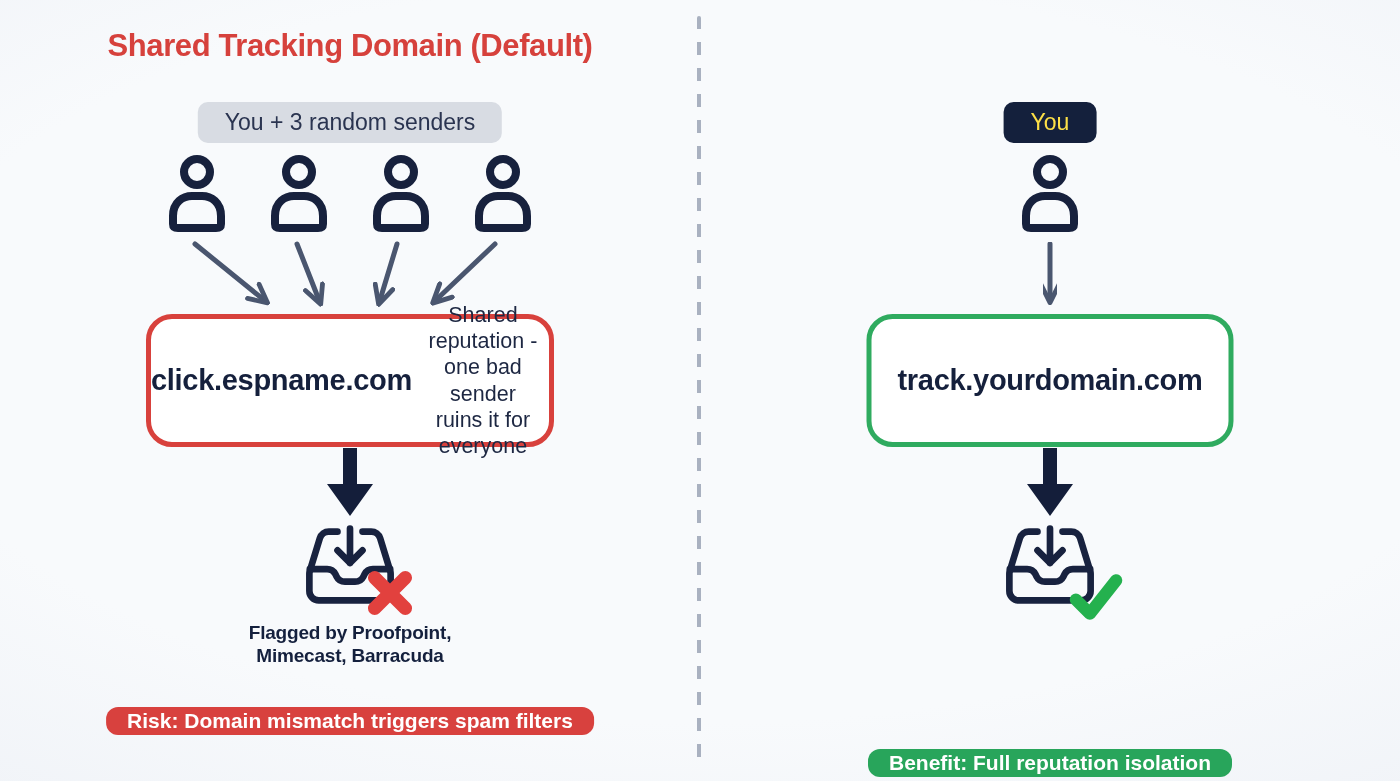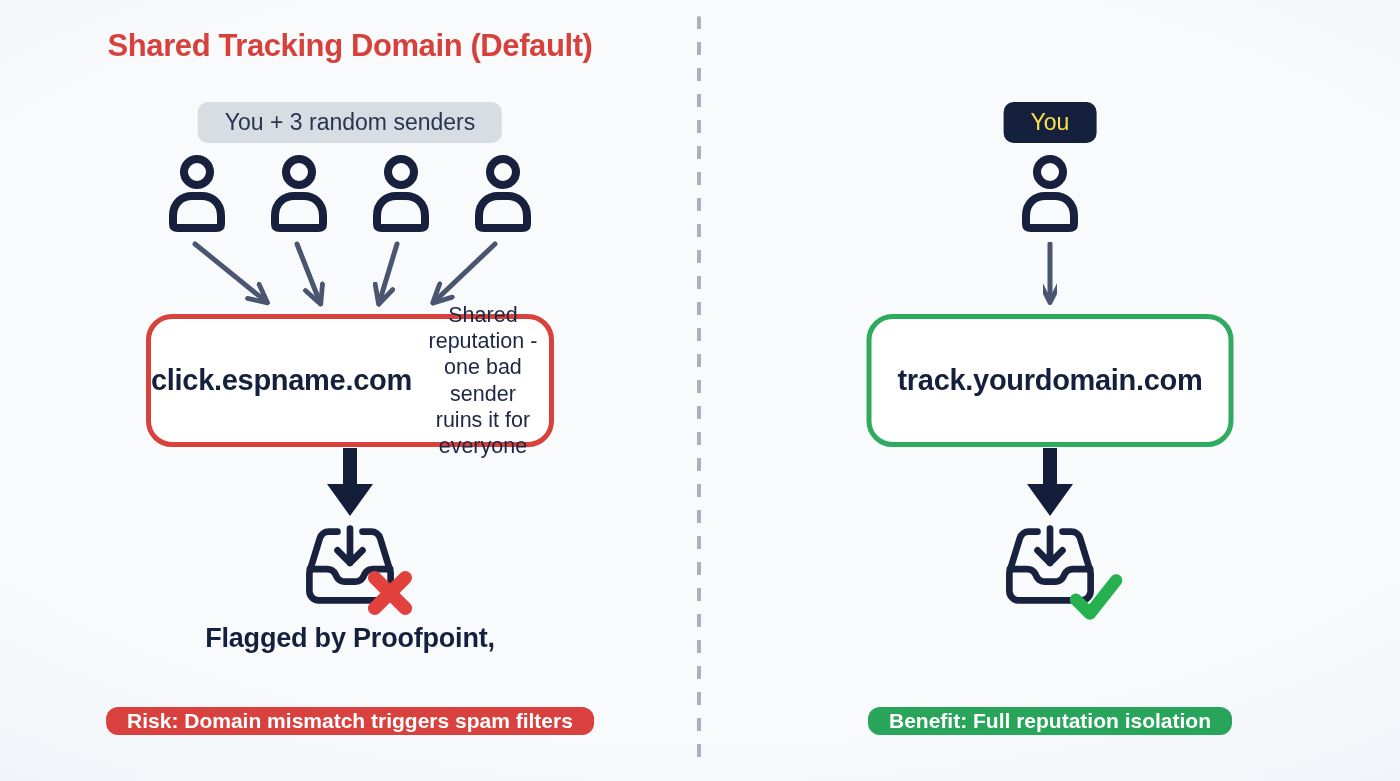--- a/index.html
+++ b/index.html
@@ -87,39 +87,39 @@
 
   .inbox-wrap { top: 516px; width: 100px; height: 100px; }
   .result-mark { position: absolute; }
   .x-mark   { left: calc(50% + 13px); top: 566px; }
   .check-mark { left: calc(50% + 18px); top: 572px; }
 
   .outcome {
     top: 622px;
     width: 560px;
     text-align: center;
-    font-size: 27px;
+    font-size: 19px;
     font-weight: 700;
     color: #14203d;
     line-height: 1.2;
     letter-spacing: -0.2px;
   }
   .outcome span { display: block; }
 
   .footer-badge {
     top: 707px;
     font-size: 21px;
     font-weight: 700;
     color: #ffffff;
     padding: 2px 21px;
     border-radius: 12px;
     white-space: nowrap;
   }
   .footer-badge.red   { background: #d8413e; }
-  .footer-badge.green { background: #28a55b; }
+  .footer-badge.green { background: #28a55b; margin-top: 42px; }
 
   .divider {
     position: absolute;
     left: 697px;
     top: 16px;
     width: 4px;
     height: 750px;
     border-radius: 2px;
     background: repeating-linear-gradient(
       to bottom,
@@ -191,20 +191,21 @@
         <path d="M12 3v8.25m0 0-3-3m3 3 3-3"></path>
       </g>
     </svg>
 
     <svg class="result-mark x-mark" width="54" height="54" viewBox="0 0 60 60">
       <path d="M13 13 L47 47 M47 13 L13 47" stroke="#e2413e" stroke-width="15" stroke-linecap="round" fill="none"></path>
     </svg>
 
     <div class="cx outcome">
       <span>Flagged by Proofpoint,</span>
+      <span>Mimecast, Barracuda</span>
     </div>
 
     <div class="cx footer-badge red">Risk: Domain mismatch triggers spam filters</div>
   </div>
 
   <div class="divider"></div>
 
   <div class="panel panel-right">
 
 

